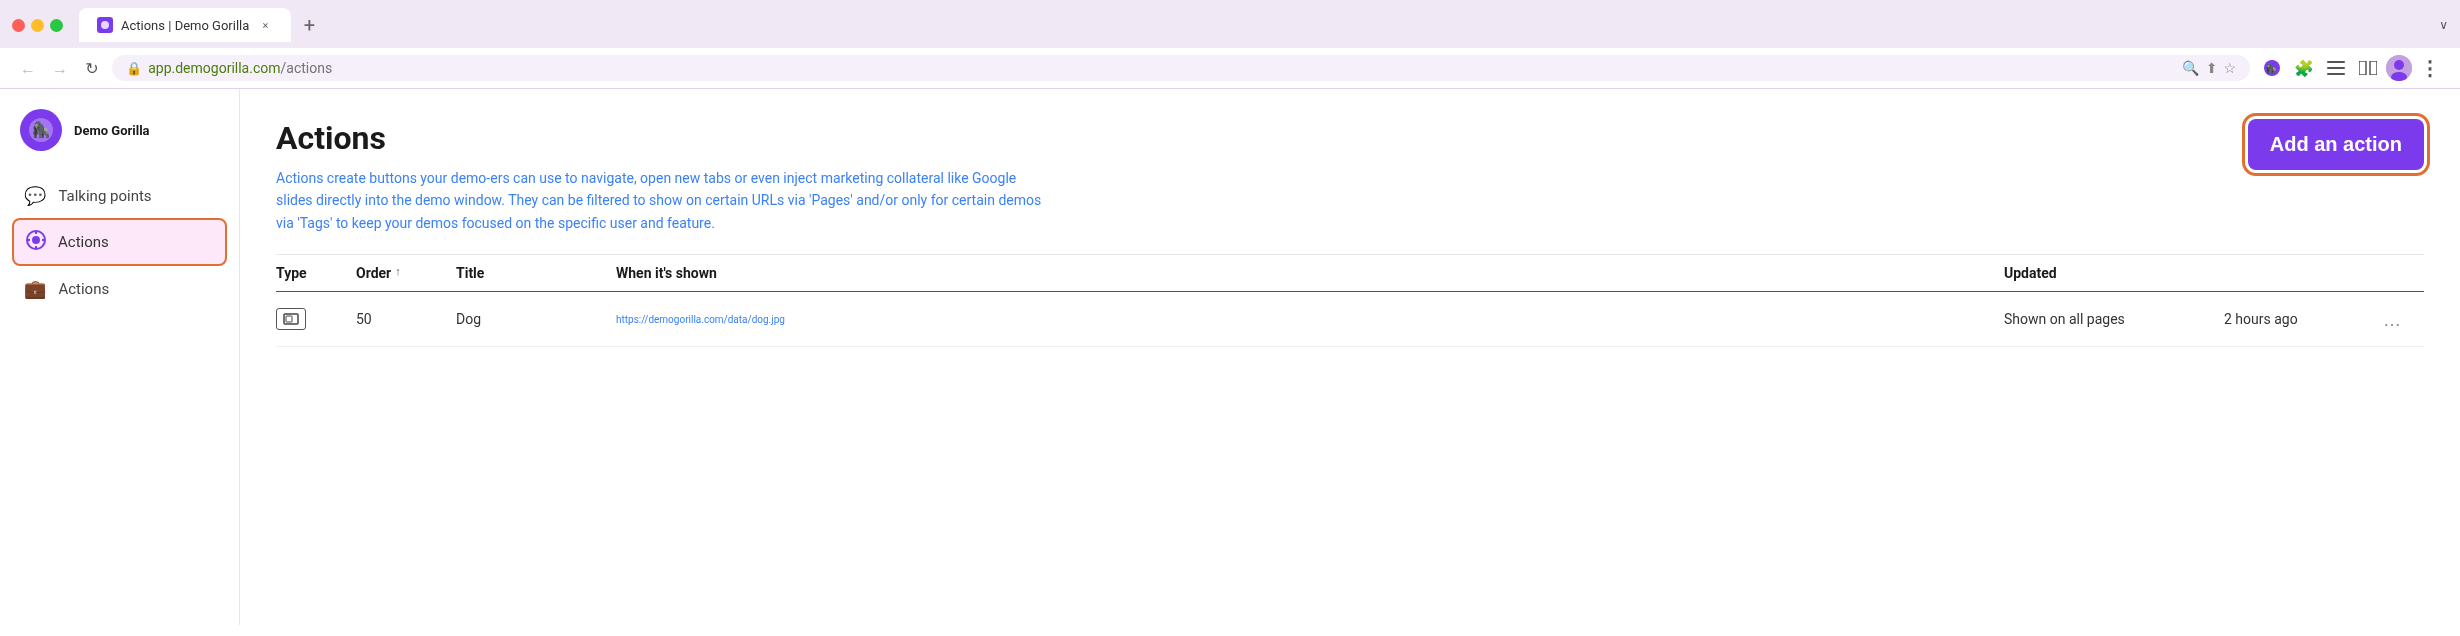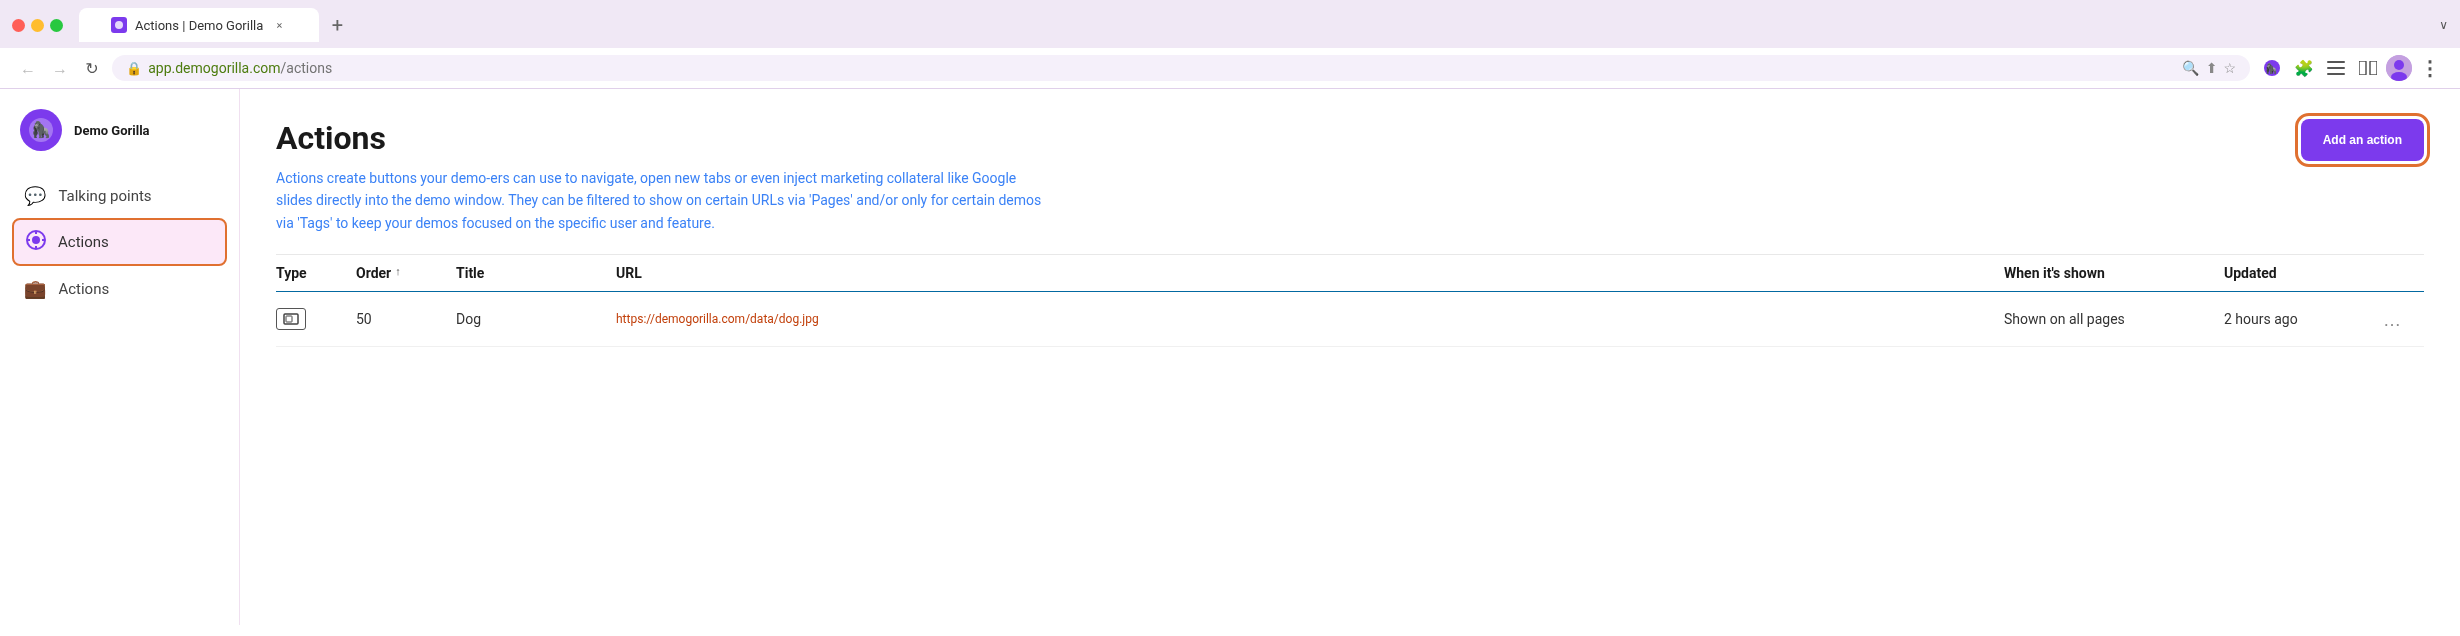--- a/index.html
+++ b/index.html
@@ -36,21 +36,21 @@
       display: flex;
       align-items: center;
       gap: 4px;
     }
     .tab {
       display: flex;
       align-items: center;
       gap: 8px;
       background: #fff;
       border-radius: 8px 8px 0 0;
-      padding: 6px 32px;
+      padding: 6px 18px;
       font-size: 13px;
       color: #333;
       height: 34px;
     }
     .tab-favicon {
       width: 16px;
       height: 16px;
       background: #7c3aed;
       border-radius: 3px;
       display: flex;
@@ -245,21 +245,21 @@
       color: #3b82f6;
       max-width: 780px;
       line-height: 1.6;
     }
     .add-action-btn {
       background: #7c3aed;
       color: white;
       border: none;
       border-radius: 8px;
       padding: 14px 22px;
-      font-size: 12px;
+      font-size: 20px;
       font-weight: 600;
       cursor: pointer;
       white-space: nowrap;
       outline: 3px solid #e07030;
       outline-offset: 3px;
     }
 
     
     .table-container {
       margin-top: 20px;
@@ -434,36 +434,35 @@
     </div>
 
     <div class="table-container">
       <div class="table-header">
         <div>Type</div>
         <div class="col-order">
           <span>Order</span>
           <span class="sort-arrow">↑</span>
         </div>
         <div>Title</div>
-        <div>URL</div>
         <div>When it's shown</div>
         <div>Updated</div>
         <div></div>
       </div>
       <div class="table-row">
         <div>
           <div class="row-icon">
             <svg width="16" height="12" viewBox="0 0 16 12" fill="none">
               <rect x="1" y="1" width="14" height="10" rx="1" stroke="#444" stroke-width="1.5"></rect>
               <rect x="3" y="3" width="6" height="6" rx="0.5" stroke="#444" stroke-width="1"></rect>
             </svg>
           </div>
         </div>
         <div>50</div>
         <div>Dog</div>
-        <div style="color:#c2410c;font-size:12px;">https://demogorilla.com/data/dog.jpg</div>
+        <div style="color:#3b82f6;font-size:10px;">https://demogorilla.com/data/dog.jpg</div>
         <div>Shown on all pages</div>
         <div>2 hours ago</div>
         <div class="more-btn">...</div>
       </div>
     </div>
   </div>
 </div>
 
 </body></html>

